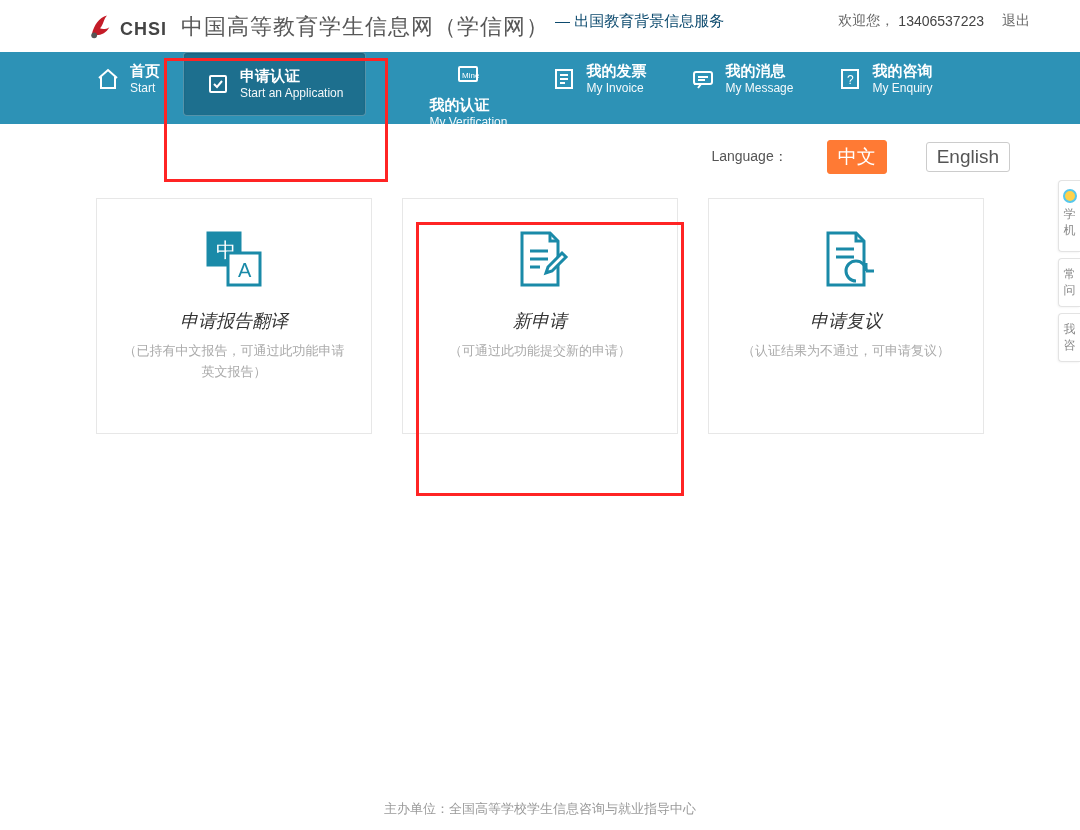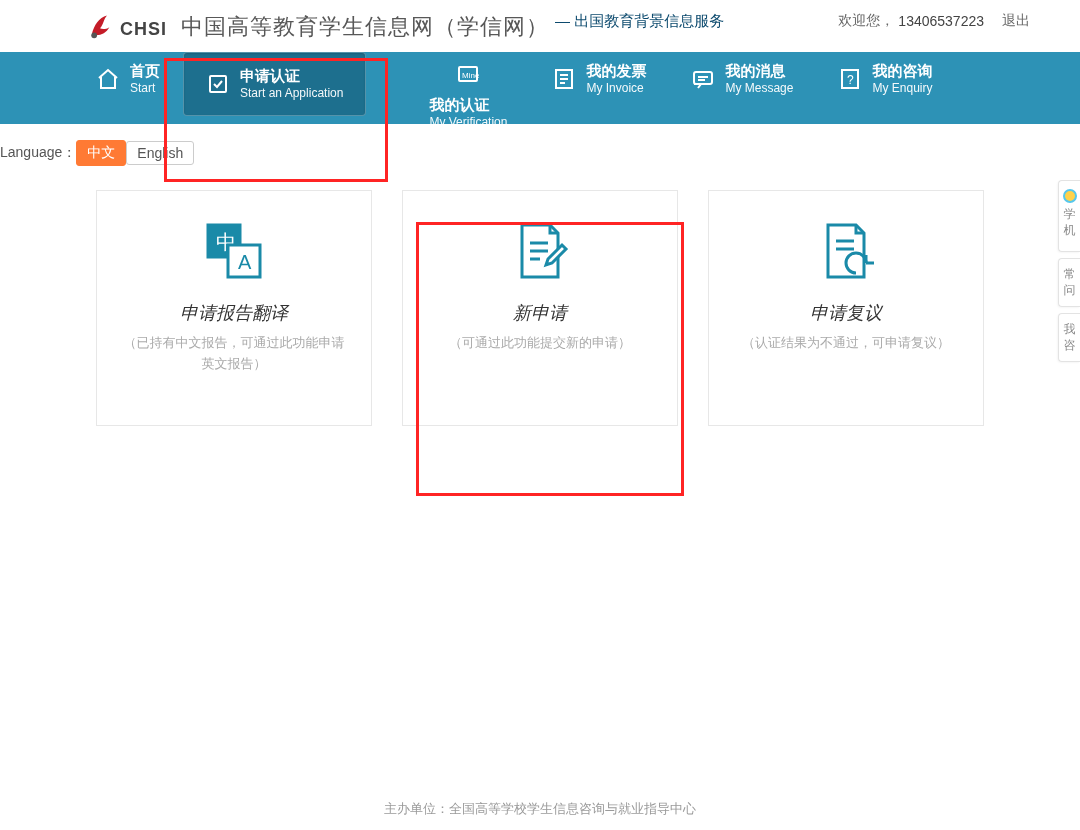--- a/index.html
+++ b/index.html
@@ -99,33 +99,35 @@
     position: absolute;
     border: 3px solid #ff2424;
     left: 416px; top: 222px;
     width: 268px; height: 274px;
     pointer-events: none;
   }
 
   
   .lang-row {
     display: flex;
+    justify-content: flex-end;
     align-items: center;
-    gap: 0;
+    gap: 27px;
     padding: 16px 70px 24px 0;
     font-size: 14px;
     color: #555;
   }
   .lang-btn {
     padding: 3px 10px;
     border: 1px solid #ccc;
     border-radius: 3px;
-    font-size: 14px;
+    font-size: 19px;
     cursor: pointer;
     background: #fff;
+    margin-left: 12px;
   }
   .lang-btn.active {
     background: #ff7a34;
     color: #fff;
     border-color: #ff7a34;
   }
 
   
   .cards {
     display: flex;

